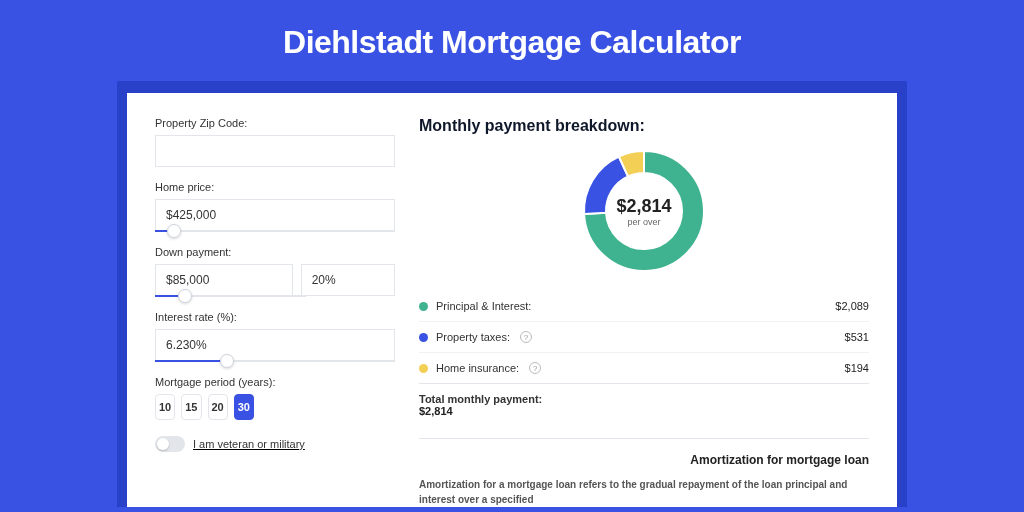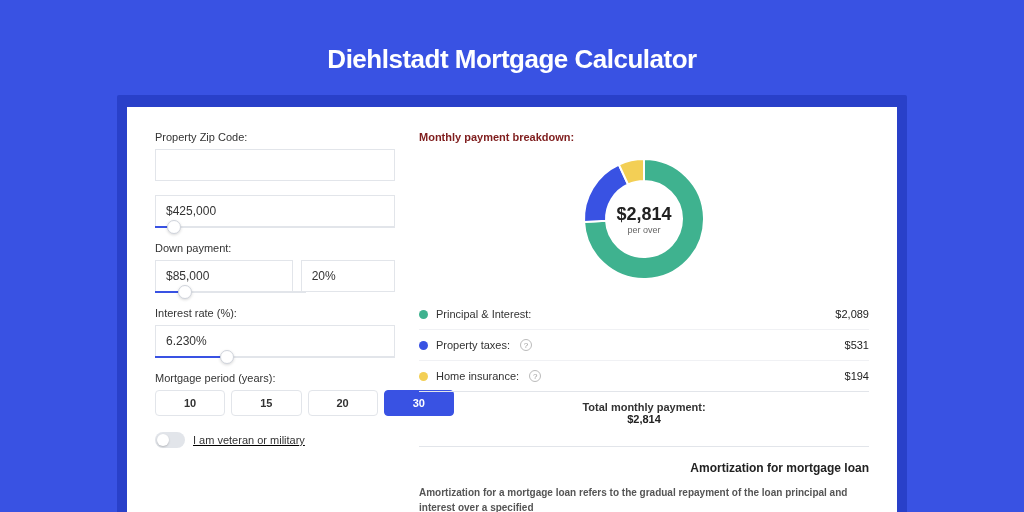--- a/index.html
+++ b/index.html
@@ -12,23 +12,23 @@
   }
   .outer {
     width: 100%;
     height: 100%;
     display: flex;
     flex-direction: column;
     align-items: center;
   }
   .page-title {
     color: #fff;
-    font-size: 26px;
+    font-size: 32px;
     font-weight: 700;
-    margin-top: 44px;
+    margin-top: 24px;
     margin-bottom: 20px;
     letter-spacing: -0.5px;
   }
   .card-shadow {
     background: #2940c9;
     width: 790px;
     border-radius: 2px 2px 0 0;
     padding-top: 12px;
     display:flex;
     justify-content:center;
@@ -72,45 +72,45 @@
     position:absolute; top:50%; transform:translate(-50%,-50%);
     width:14px; height:14px; border-radius:50%; background:#fff;
     border:1px solid #d0d4dc; box-shadow:0 1px 3px rgba(0,0,0,0.15);
   }
   .row { display:flex; gap:8px; }
   .row .input:first-child { flex:1.6; }
   .row .input:last-child { flex:1; }
   .period-row { display:flex; gap:6px; }
   .period-btn {
     border:1px solid #e2e5ea; border-radius:4px; background:#fff;
-    font-size:11px; font-weight:600; color:#333; padding:6px 28px; cursor:pointer;
+    font-size:11px; font-weight:600; color:#333; padding:6px 3px; cursor:pointer;
   }
   .period-btn.active { background:#3952e3; color:#fff; border-color:#3952e3; }
   .toggle-row { display:flex; align-items:center; gap:8px; margin-top:16px;text-decoration:underline; }
   .toggle {
     width:30px; height:16px; background:#e2e5ea; border-radius:10px; position:relative;
   }
   .toggle::after {
     content:""; position:absolute; left:2px; top:2px; width:12px; height:12px;
     background:#fff; border-radius:50%; box-shadow:0 1px 2px rgba(0,0,0,0.2);
   }
   .section-title {
-    font-size:11px; font-weight:700; color:#7f1d1d; margin-bottom:14px;
+    font-size:16px; font-weight:700; color:#0f172a; margin-bottom:14px;
   }
   .donut-wrap { display:flex; justify-content:center; margin-bottom:18px; }
   .donut { position:relative; width:124px; height:124px; }
   .donut svg { transform: rotate(-90deg); }
   .donut-center {
     position:absolute; inset:0; display:flex; flex-direction:column;
     align-items:center; justify-content:center;
   }
   .donut-amount { font-size:18px; font-weight:700; color:#222; }
   .donut-sub { font-size:9px; color:#666; }
   .legend-row {
-    display:flex; align-items:center; justify-content:space-between;
+    display:flex; align-items:flex-start; justify-content:space-between;
     padding:9px 0; border-top:1px solid #f0f1f4; font-size:11px;
   }
   .legend-row:first-of-type { border-top:none; }
   .legend-left { display:flex; align-items:center; gap:8px; color:#333; }
   .dot { width:9px; height:9px; border-radius:50%; flex-shrink:0; }
   .legend-val { color:#222; }
   .legend-row.total { font-weight:700; border-top:1px solid #e2e5ea;flex-direction:column; }
   .help {
     display:inline-flex; width:12px; height:12px; border:1px solid #bbb;
     border-radius:50%; font-size:8px; align-items:center; justify-content:center;
@@ -132,20 +132,21 @@
     <div class="card">
 
       <div class="left">
 
         <div class="field-group">
           <label class="field-label">Property Zip Code:</label>
           <input class="input" value="" style="">
         </div>
 
         <div class="field-group">
+          <label class="field-label">Home price:</label>
           <input class="input" value="$425,000" style="">
           <div class="slider-track">
             <div class="slider-fill" style="width: 8%;"></div>
             <div class="slider-thumb" style="left: 8%;"></div>
           </div>
         </div>
 
         <div class="field-group">
           <label class="field-label">Down payment:</label>
           <div class="row">

